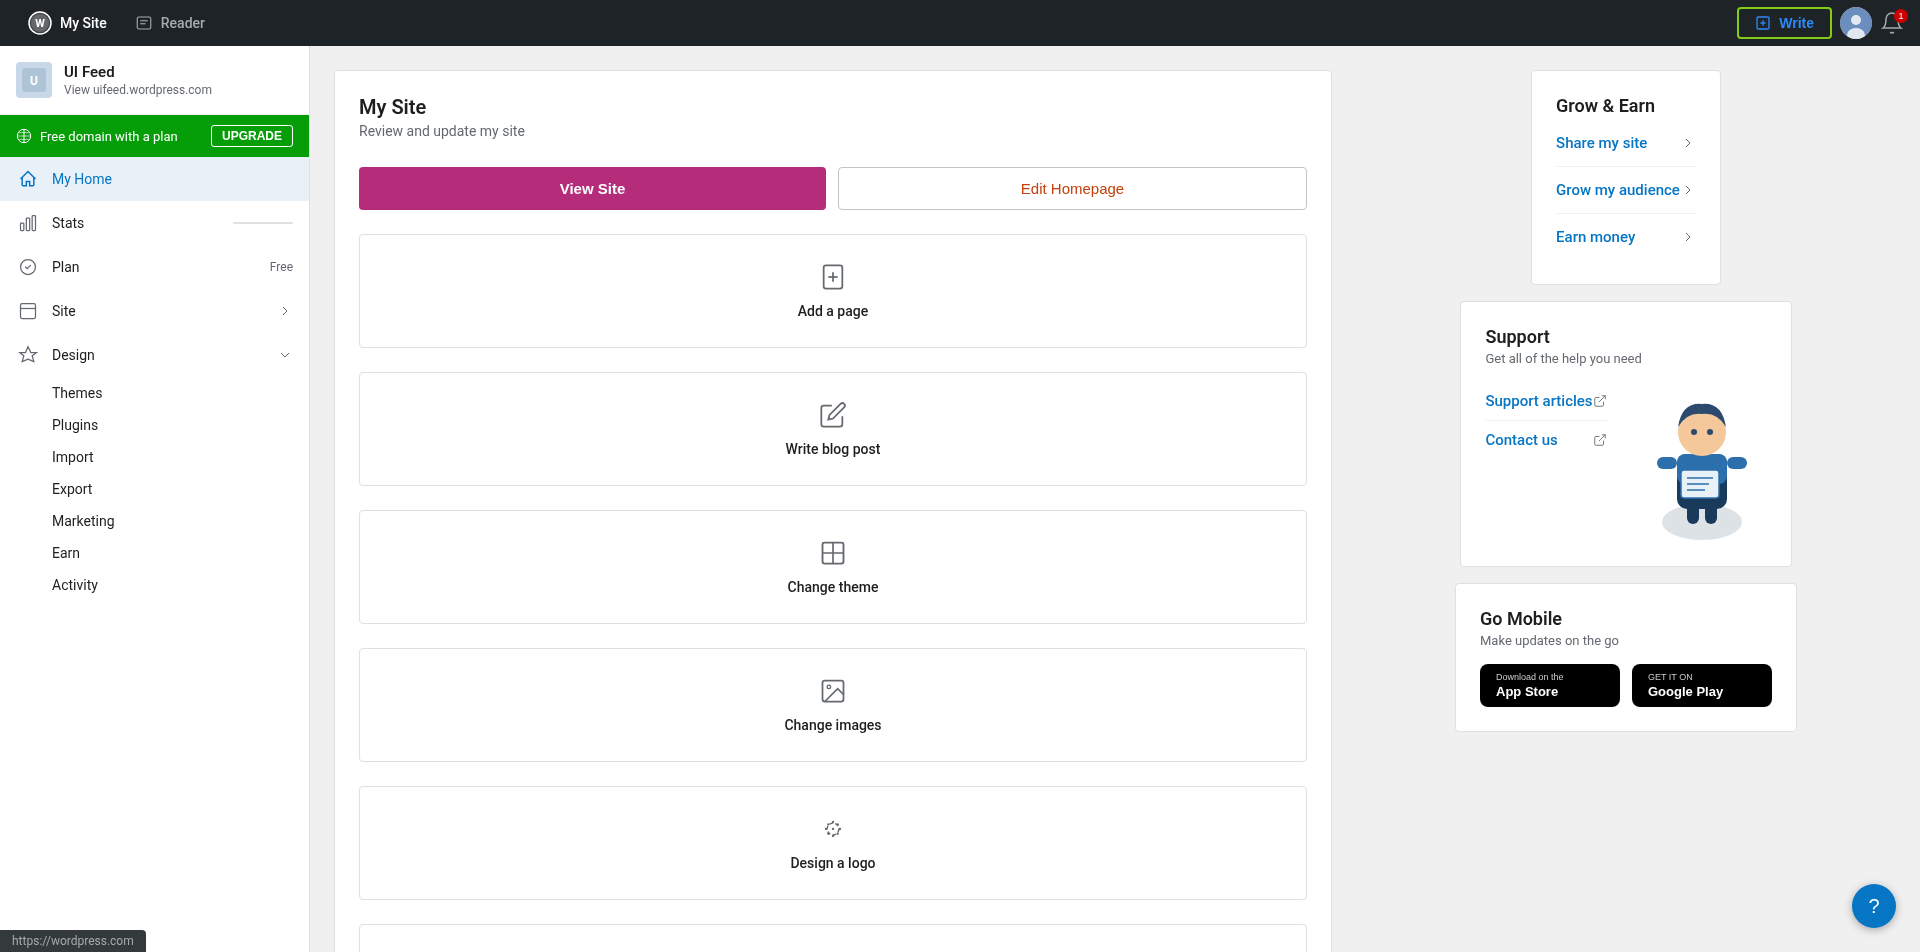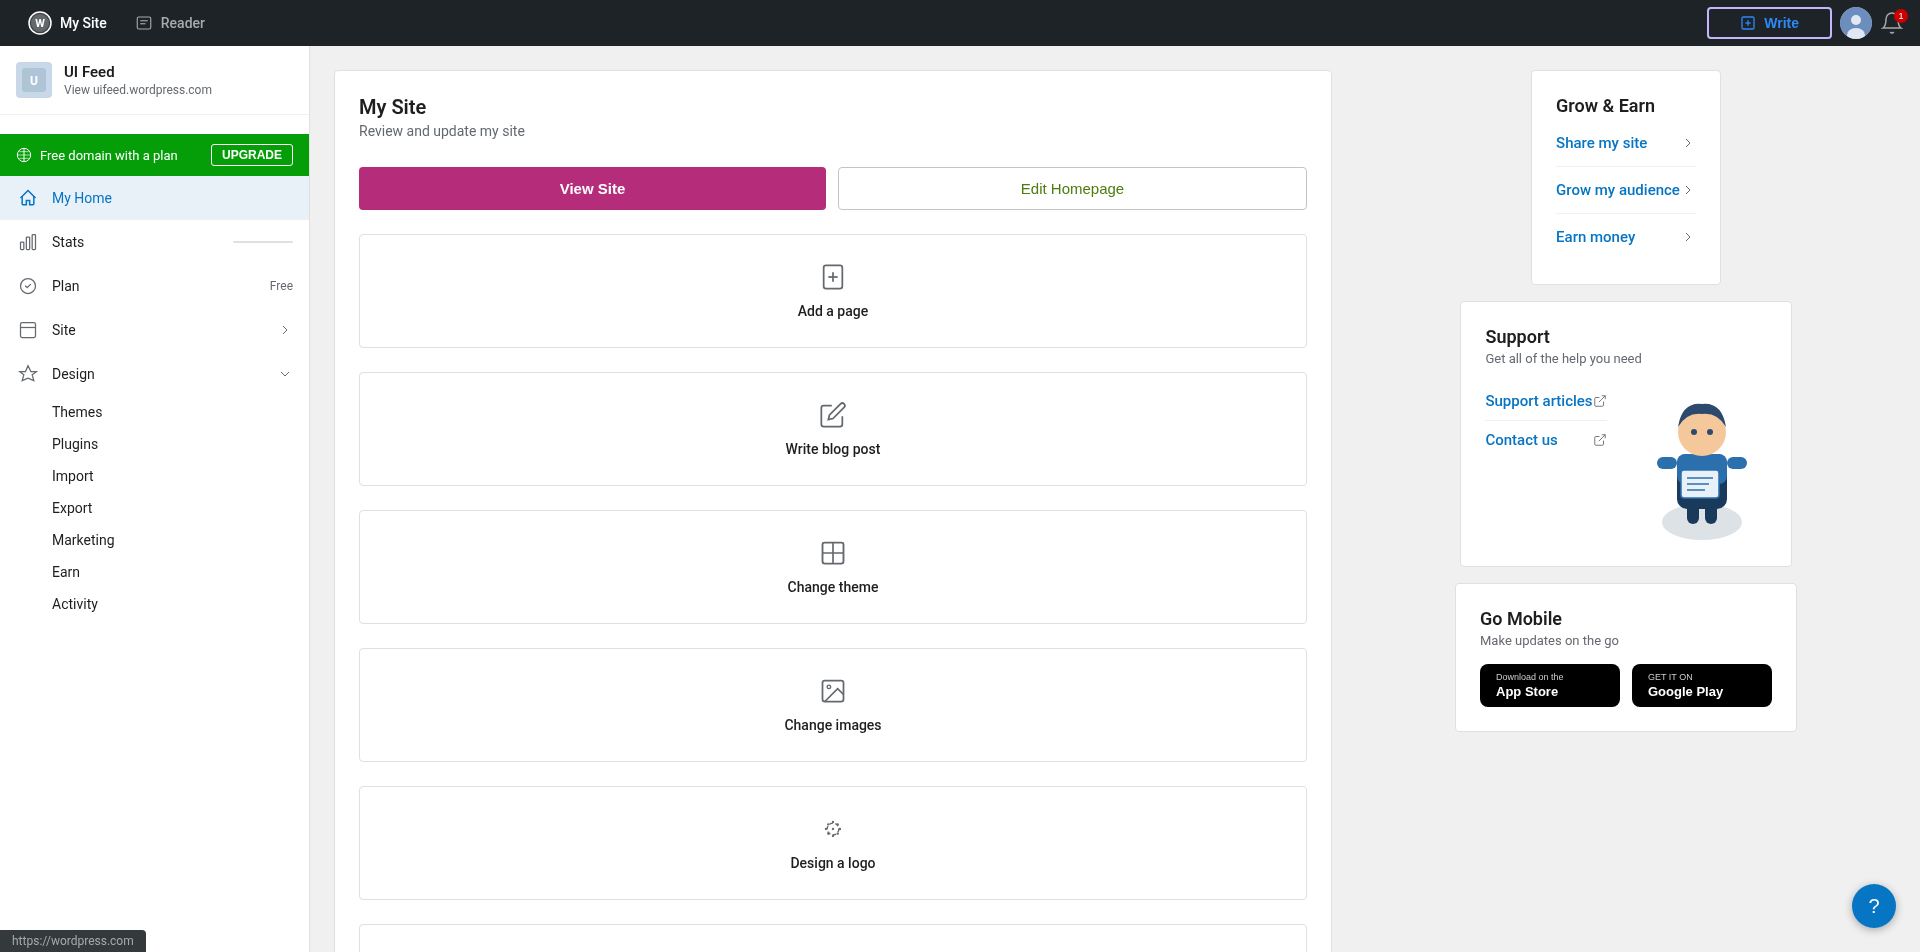--- a/index.html
+++ b/index.html
@@ -11,22 +11,22 @@
       background: #1e2327; height: 46px; padding: 0 16px;
       position: fixed; top: 0; left: 0; right: 0; z-index: 100;
     }
     .topnav-left { display: flex; align-items: center; gap: 4px; }
     .topnav-logo { display: flex; align-items: center; gap: 8px; padding: 8px 12px; color: #fff; font-size: 14px; font-weight: 500; cursor: pointer; border-radius: 4px; }
     .topnav-logo svg { width: 24px; height: 24px; }
     .topnav-tab { display: flex; align-items: center; gap: 8px; padding: 8px 12px; color: #a7aaad; font-size: 14px; font-weight: 500; cursor: pointer; border-radius: 4px; text-decoration: none; }
     .topnav-right { margin-left: auto; display: flex; align-items: center; gap: 8px; }
     .write-btn {
       display: flex; align-items: center; gap: 8px;
-      border: 2px solid #c4b5fd; color: #2c8af8; background: transparent;
-      padding: 6px 31px; border-radius: 4px; font-size: 14px; font-weight: 600;
+      border: 2px solid #84cc16; color: #2c8af8; background: transparent;
+      padding: 6px 16px; border-radius: 4px; font-size: 14px; font-weight: 600;
       cursor: pointer;
     }
     .avatar-btn { width: 32px; height: 32px; border-radius: 50%; background: #a7aaad; border: none; cursor: pointer; overflow: hidden; }
     .notif-btn { background: none; border: none; cursor: pointer; color: #a7aaad; position: relative; }
     .notif-btn .badge {
       position: absolute; top: -2px; right: -4px;
       background: #c00; color: #fff; border-radius: 50%;
       width: 14px; height: 14px; font-size: 9px;
       display: flex; align-items: center; justify-content: center;
     }
@@ -42,21 +42,21 @@
       display: flex; flex-direction: column;
       overflow-y: auto;
     }
     .site-info { display: flex; align-items: center; gap: 12px; padding: 16px; border-bottom: 1px solid #f0f0f0; }
     .site-avatar { width: 36px; height: 36px; background: #c8d8e8; border-radius: 4px; display: flex; align-items: center; justify-content: center; flex-shrink: 0; }
     .site-name { font-size: 15px; font-weight: 600; color: #1e1e1e; }
     .site-url { font-size: 12px; color: #646970; margin-top: 2px; }
 
     .upgrade-banner {
       display: flex; align-items: center; justify-content: space-between;
-      background: #069e08; padding: 10px 16px; cursor: pointer; margin-top: 19px;
+      background: #069e08; padding: 10px 16px; cursor: pointer;
     }
     .upgrade-banner-text { color: #fff; font-size: 13px; display: flex; align-items: center; gap: 8px; }
     .upgrade-btn { background: transparent; border: 1.5px solid #fff; color: #fff; padding: 3px 10px; border-radius: 3px; font-size: 12px; font-weight: 600; cursor: pointer; }
 
     .nav-item {
       display: flex; align-items: center; gap: 12px;
       padding: 10px 16px; color: #1e1e1e; font-size: 14px;
       cursor: pointer; text-decoration: none; position: relative;
     }
     .nav-item.active { background: #e8f0f8; color: #0675c4; }
@@ -82,21 +82,21 @@
     .card-title { font-size: 20px; font-weight: 600; color: #1e1e1e; margin-bottom: 4px; }
     .card-subtitle { font-size: 14px; color: #646970; margin-bottom: 28px; }
 
     .action-buttons { display: flex; gap: 12px; margin-bottom: 24px; }
     .btn-primary {
       background: #b52c7a; color: #fff; border: none;
       padding: 12px 32px; border-radius: 4px; font-size: 15px; font-weight: 600;
       cursor: pointer; flex: 1;
     }
     .btn-secondary {
-      background: #fff; color: #4d7c0f; border: 1px solid #c3c4c7;
+      background: #fff; color: #c2410c; border: 1px solid #c3c4c7;
       padding: 12px 32px; border-radius: 4px; font-size: 15px; font-weight: 500;
       cursor: pointer; flex: 1;
     }
 
     .action-grid {
       display: grid; grid-template-columns: 1fr;
       gap: 24px;
     }
     .action-tile {
       border: 1px solid #e0e0e0; border-radius: 4px;

